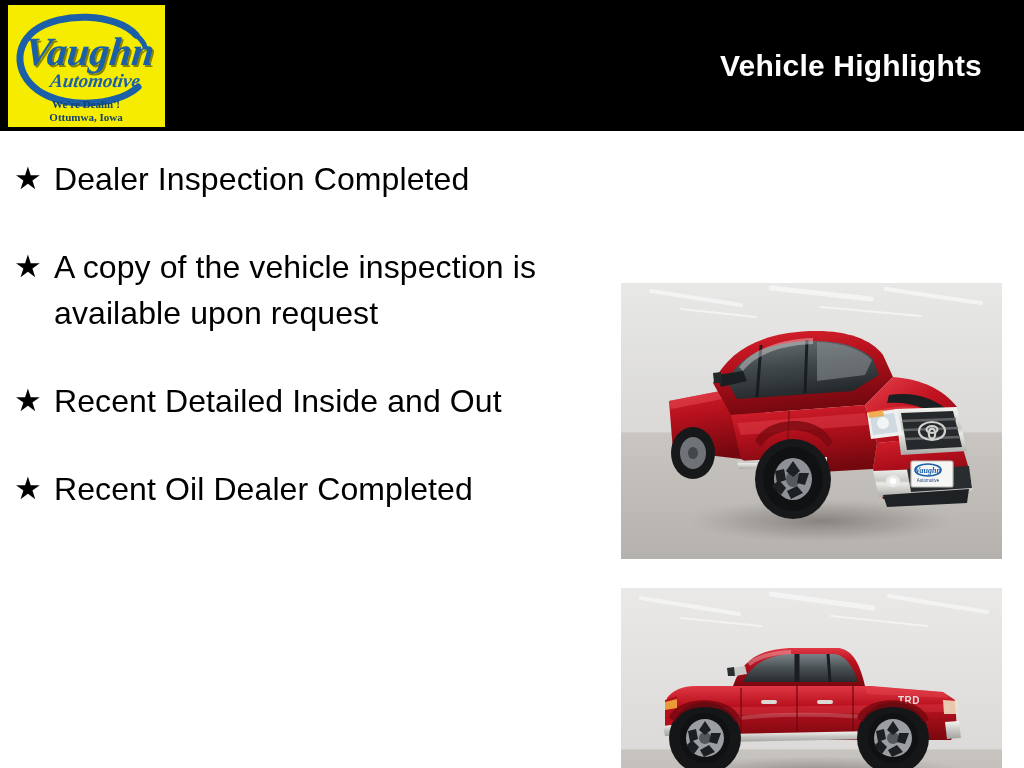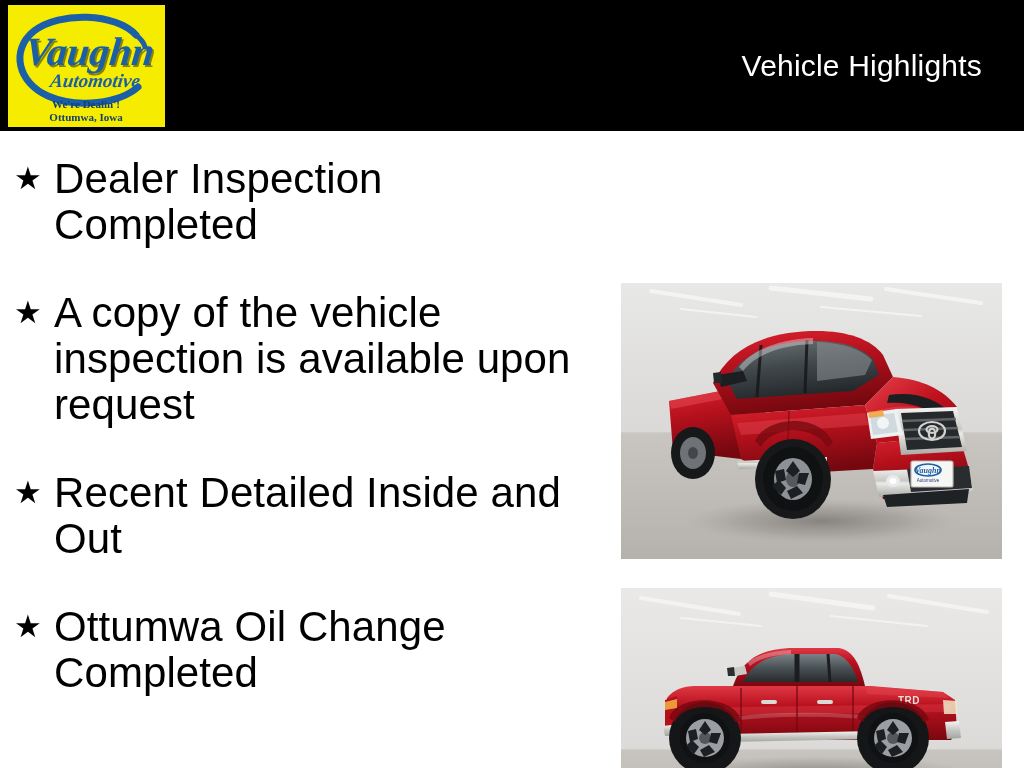--- a/index.html
+++ b/index.html
@@ -37,21 +37,21 @@
     display: block;
     width: 157px;
     height: 122px;
   }
   .header-title {
     position: absolute;
     right: 42px;
     top: 49px;
     color: #ffffff;
     font-size: 30px;
-    font-weight: normal;
+    font-weight: bold;
     letter-spacing: 0.2px;
     line-height: 34px;
     white-space: nowrap;
   }
 
   
   .content {
     position: absolute;
     left: 0;
     top: 131px;
@@ -73,21 +73,21 @@
   .bullet-star {
     flex: 0 0 auto;
     width: 40px;
     font-size: 31px;
     line-height: 46px;
     color: #000000;
     text-align: left;
   }
   .bullet-text {
     flex: 1 1 auto;
-    font-size: 42px;
+    font-size: 32px;
     line-height: 46px;
     color: #000000;
     letter-spacing: 0.1px;
   }
 
   
   .photo {
     position: absolute;
     overflow: hidden;
     background: #d9d8d6;
@@ -146,21 +146,21 @@
       <span class="bullet-text">A copy of the vehicle inspection is available upon request</span>
     </div>
 
     <div class="bullet">
       <span class="bullet-star">★</span>
       <span class="bullet-text">Recent Detailed Inside and Out</span>
     </div>
 
     <div class="bullet">
       <span class="bullet-star">★</span>
-      <span class="bullet-text">Ottumwa Oil Change Completed</span>
+      <span class="bullet-text">Recent Oil Dealer Completed</span>
     </div>
 
   </div>
 
   <div class="photo" id="photo-front">
     <svg viewBox="0 0 381 276" preserveAspectRatio="xMidYMid slice">
       <defs>
         <linearGradient id="wallA" x1="0" y1="0" x2="0" y2="1">
           <stop offset="0" stop-color="#e8e8e7"></stop>
           <stop offset="0.45" stop-color="#dcdbd9"></stop>

